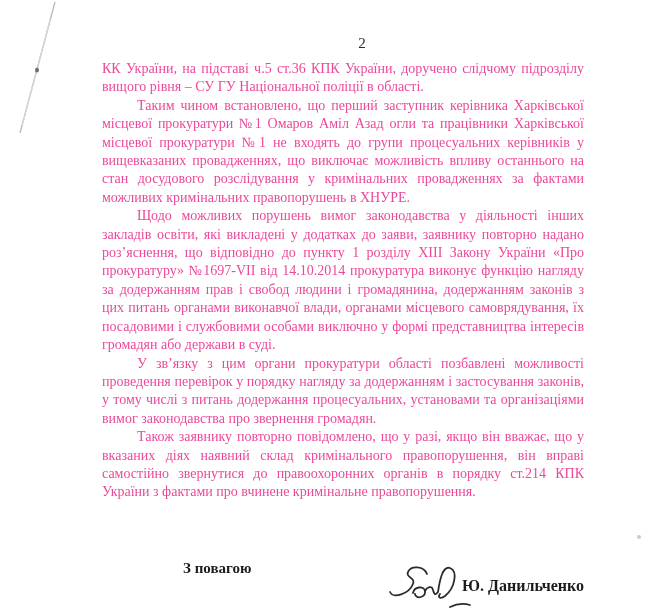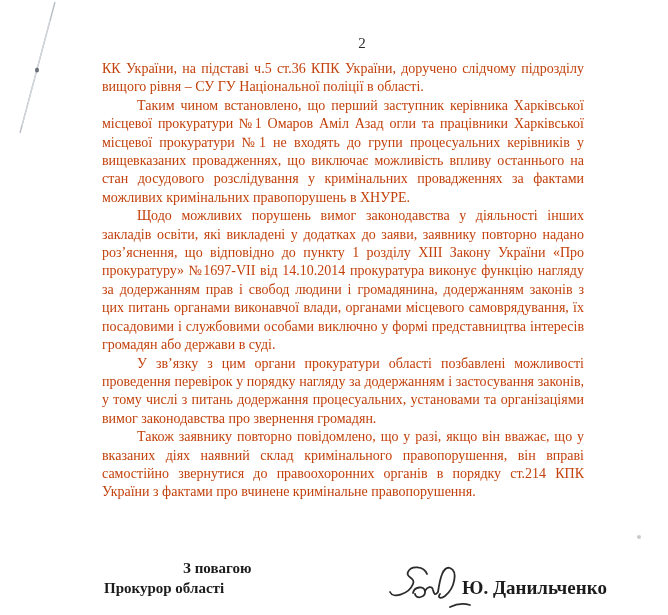--- a/index.html
+++ b/index.html
@@ -11,36 +11,36 @@
   }
   .page{
     position:relative;width:668px;height:615px;background:#ffffff;overflow:hidden;
   }
   .pagenum{
     position:absolute;top:35px;left:350px;width:24px;
     font-size:15px;color:#2a2a2a;text-align:center;
   }
   .letter-body{
     position:absolute;left:102px;top:60px;width:482px;
-    font-size:14px;line-height:18.4px;color:#c2410c;
+    font-size:14px;line-height:18.4px;color:#ec4899;
     text-align:justify;
   }
   .para{text-indent:35px;margin:0;padding:0;}
   .para.noindent{text-indent:0;}
   .sig-salutation{
     position:absolute;left:137px;top:560px;
     font-size:15px;font-weight:bold;color:#1c1c1c;white-space:nowrap;margin-left:46px;
   }
   .sig-title{
     position:absolute;left:104px;top:580px;
     font-size:15px;font-weight:bold;color:#1c1c1c;white-space:nowrap;
   }
   .sig-name{
     position:absolute;left:462px;top:577px;
-    font-size:19px;font-weight:bold;color:#1c1c1c;white-space:nowrap;font-family:Liberation Serif, serif;
+    font-size:16px;font-weight:bold;color:#1c1c1c;white-space:nowrap;font-family:Liberation Serif, serif;
   }
   .sig-svg{position:absolute;left:380px;top:563px;}
   .corner-svg{position:absolute;left:0;top:0;}
   .speck{
     position:absolute;left:637px;top:535px;width:4px;height:4px;
     background:#9aa0a6;opacity:.55;border-radius:2px;
   }
 </style>
 </head>
 <body>
@@ -57,21 +57,20 @@
 
   <div class="letter-body">
     <p class="para noindent">КК України, на підставі ч.5 ст.36 КПК України, доручено слідчому підрозділу вищого рівня – СУ ГУ Національної поліції в області.</p>
     <p class="para">Таким чином встановлено, що перший заступник керівника Харківської місцевої прокуратури №1 Омаров Аміл Азад огли та працівники Харківської місцевої прокуратури №1 не входять до групи процесуальних керівників у вищевказаних провадженнях, що виключає можливість впливу останнього на стан досудового розслідування у кримінальних провадженнях за фактами можливих кримінальних правопорушень в ХНУРЕ.</p>
     <p class="para">Щодо можливих порушень вимог законодавства у діяльності інших закладів освіти, які викладені у додатках до заяви, заявнику повторно надано роз’яснення, що відповідно до пункту 1 розділу XIII Закону України «Про прокуратуру» №1697-VII від 14.10.2014 прокуратура виконує функцію нагляду за додержанням прав і свобод людини і громадянина, додержанням законів з цих питань органами виконавчої влади, органами місцевого самоврядування, їх посадовими і службовими особами виключно у формі представництва інтересів громадян або держави в суді.</p>
     <p class="para">У зв’язку з цим органи прокуратури області позбавлені можливості проведення перевірок у порядку нагляду за додержанням і застосування законів, у тому числі з питань додержання процесуальних, установами та організаціями вимог законодавства про звернення громадян.</p>
     <p class="para">Також заявнику повторно повідомлено, що у разі, якщо він вважає, що у вказаних діях наявний склад кримінального правопорушення, він вправі самостійно звернутися до правоохоронних органів в порядку ст.214 КПК України з фактами про вчинене кримінальне правопорушення.</p>
   </div>
 
   <div class="sig-salutation">З повагою</div>
-  <div class="sig-title">Прокурор області</div>
   <div class="sig-name">Ю. Данильченко</div>
 
   <svg class="sig-svg" width="100" height="52" viewBox="0 0 100 52">
     <g fill="none" stroke="#2b2b2b" stroke-width="1.8" stroke-linecap="round">
       <path d="M47,11 C44,3 31,2 28,9 C25,15 36,14 33,21 C29,31 13,36 10,29"></path>
       <path d="M33,30 C34,24 44,22 45,28 C46,34 36,37 35,31"></path>
       <path d="M45,28 C47,24 52,22 53,27 C54,31 55,33 58,29 C60,15 63,3 70,5 C78,8 75,25 65,33 C61,36 57,35 60,31"></path>
       <path d="M70,44 C76,41 84,40 90,42"></path>
     </g>
   </svg>

